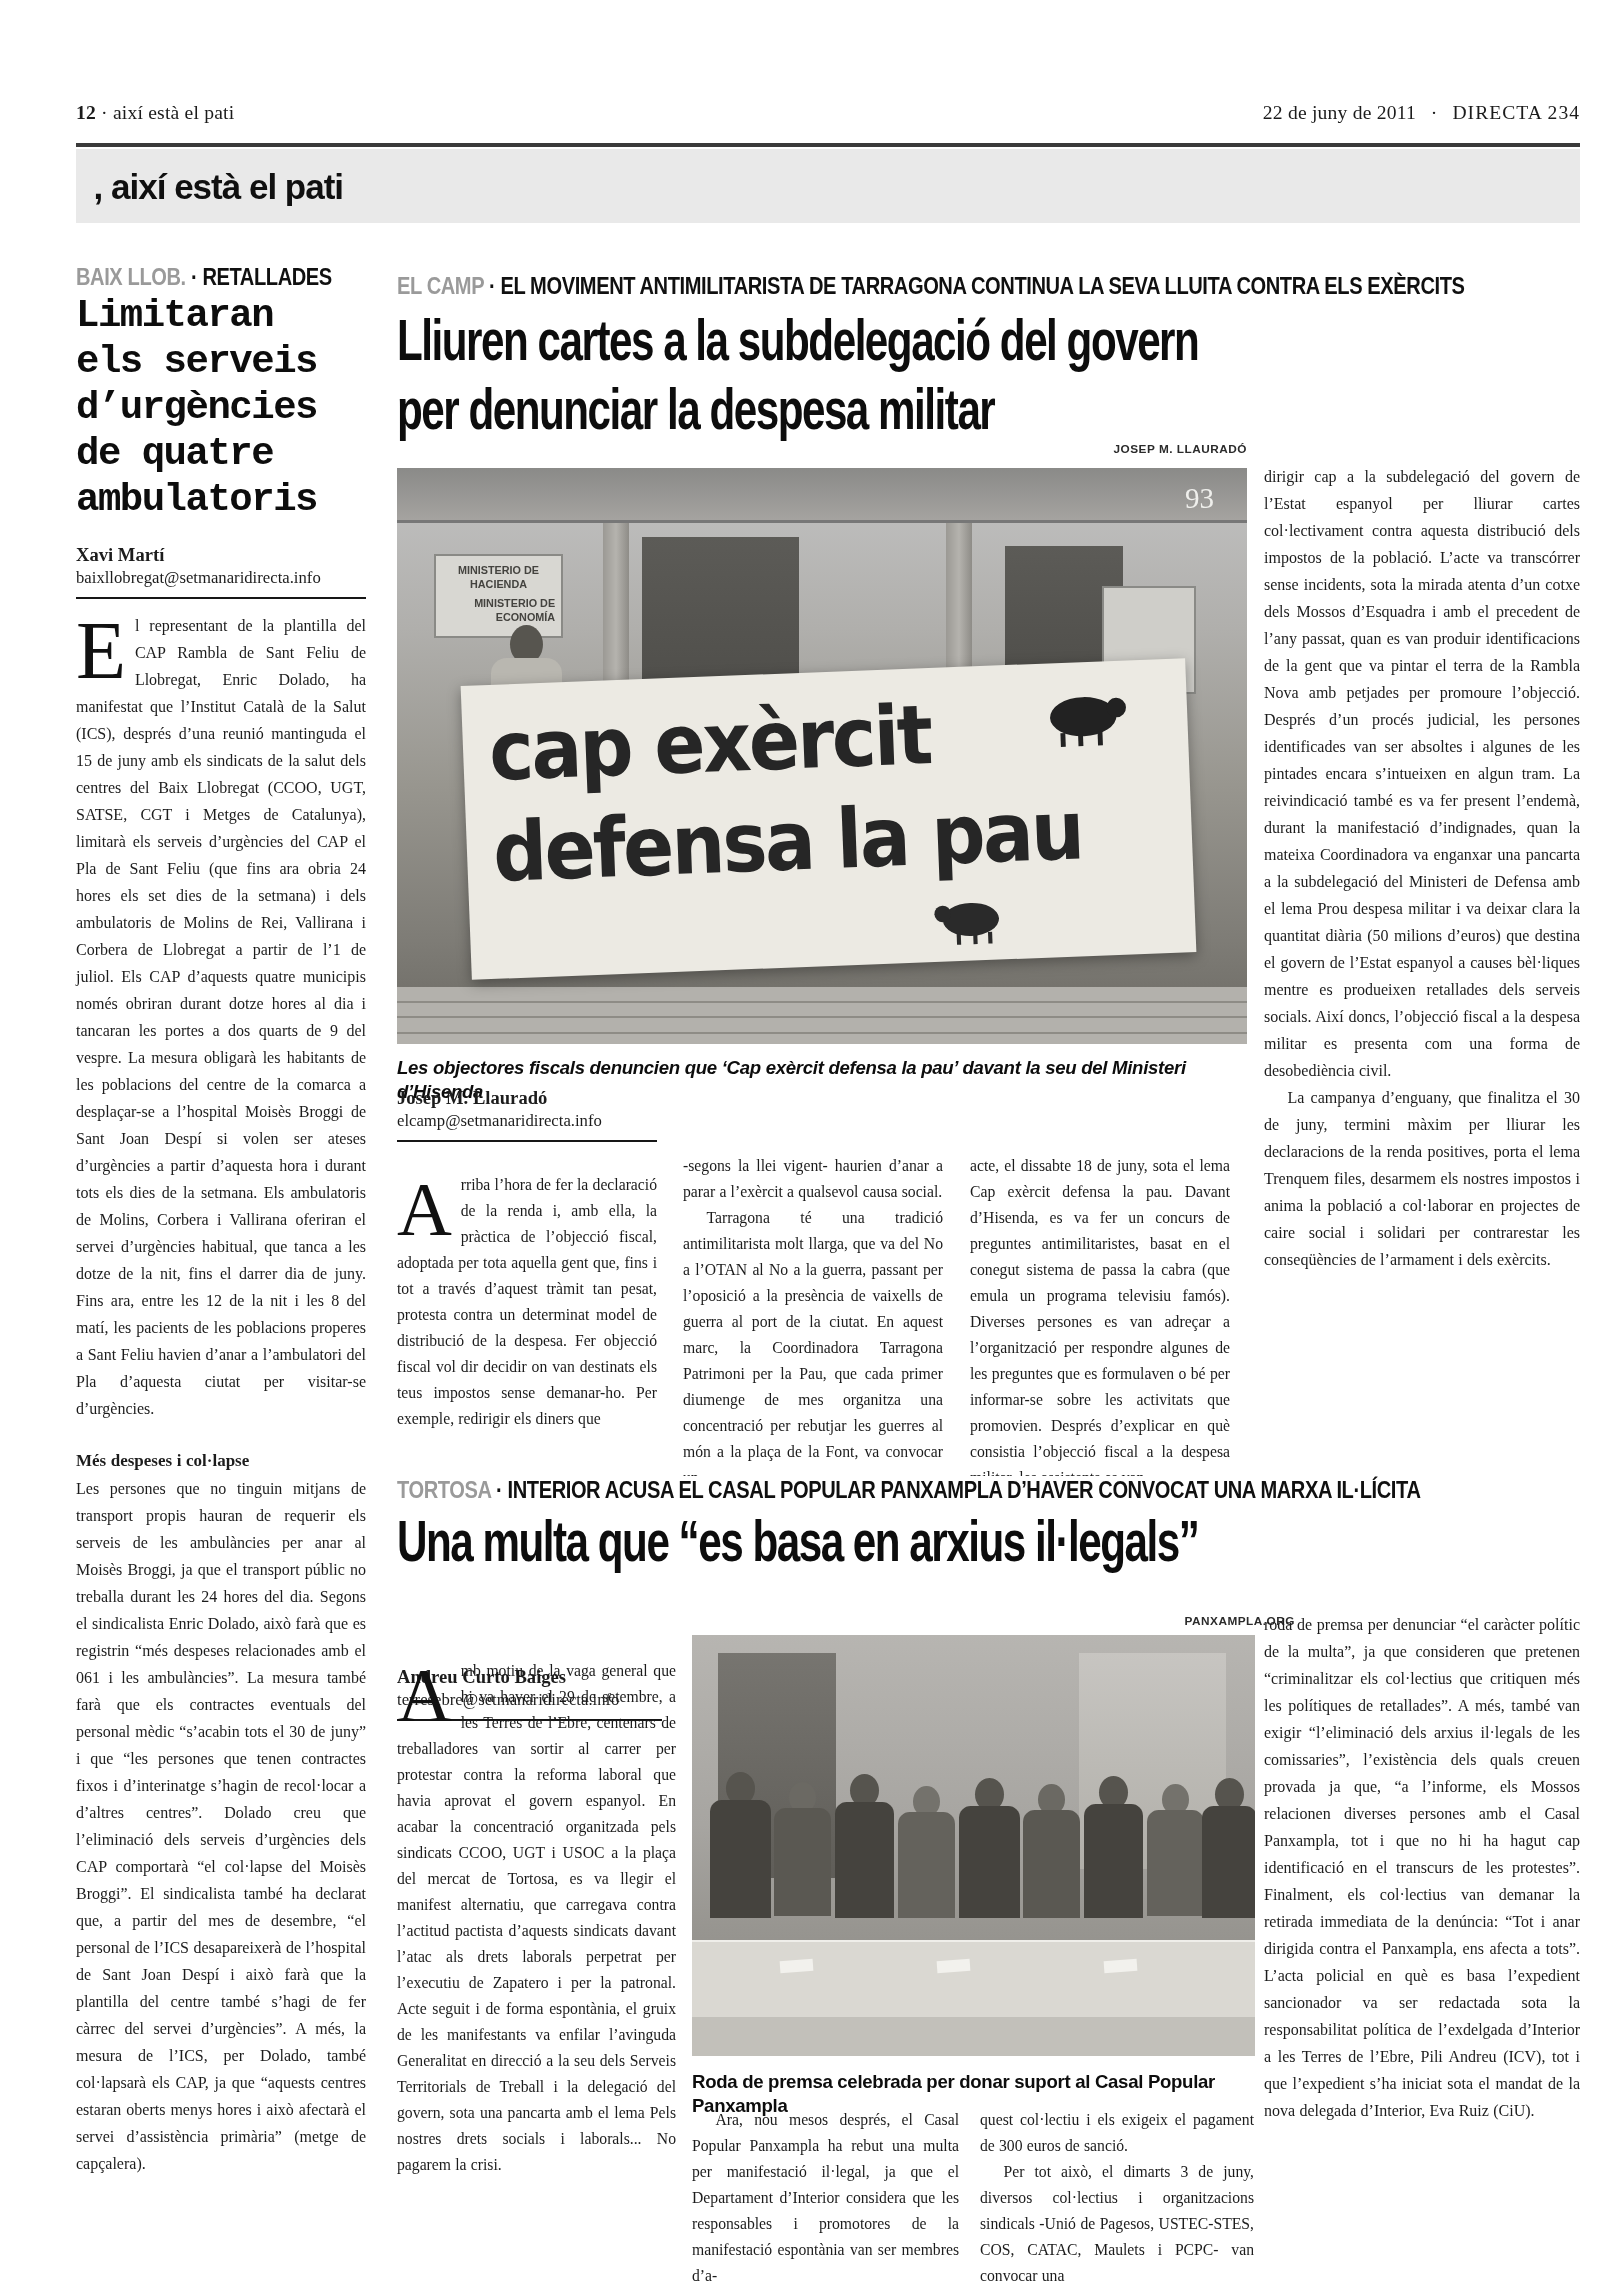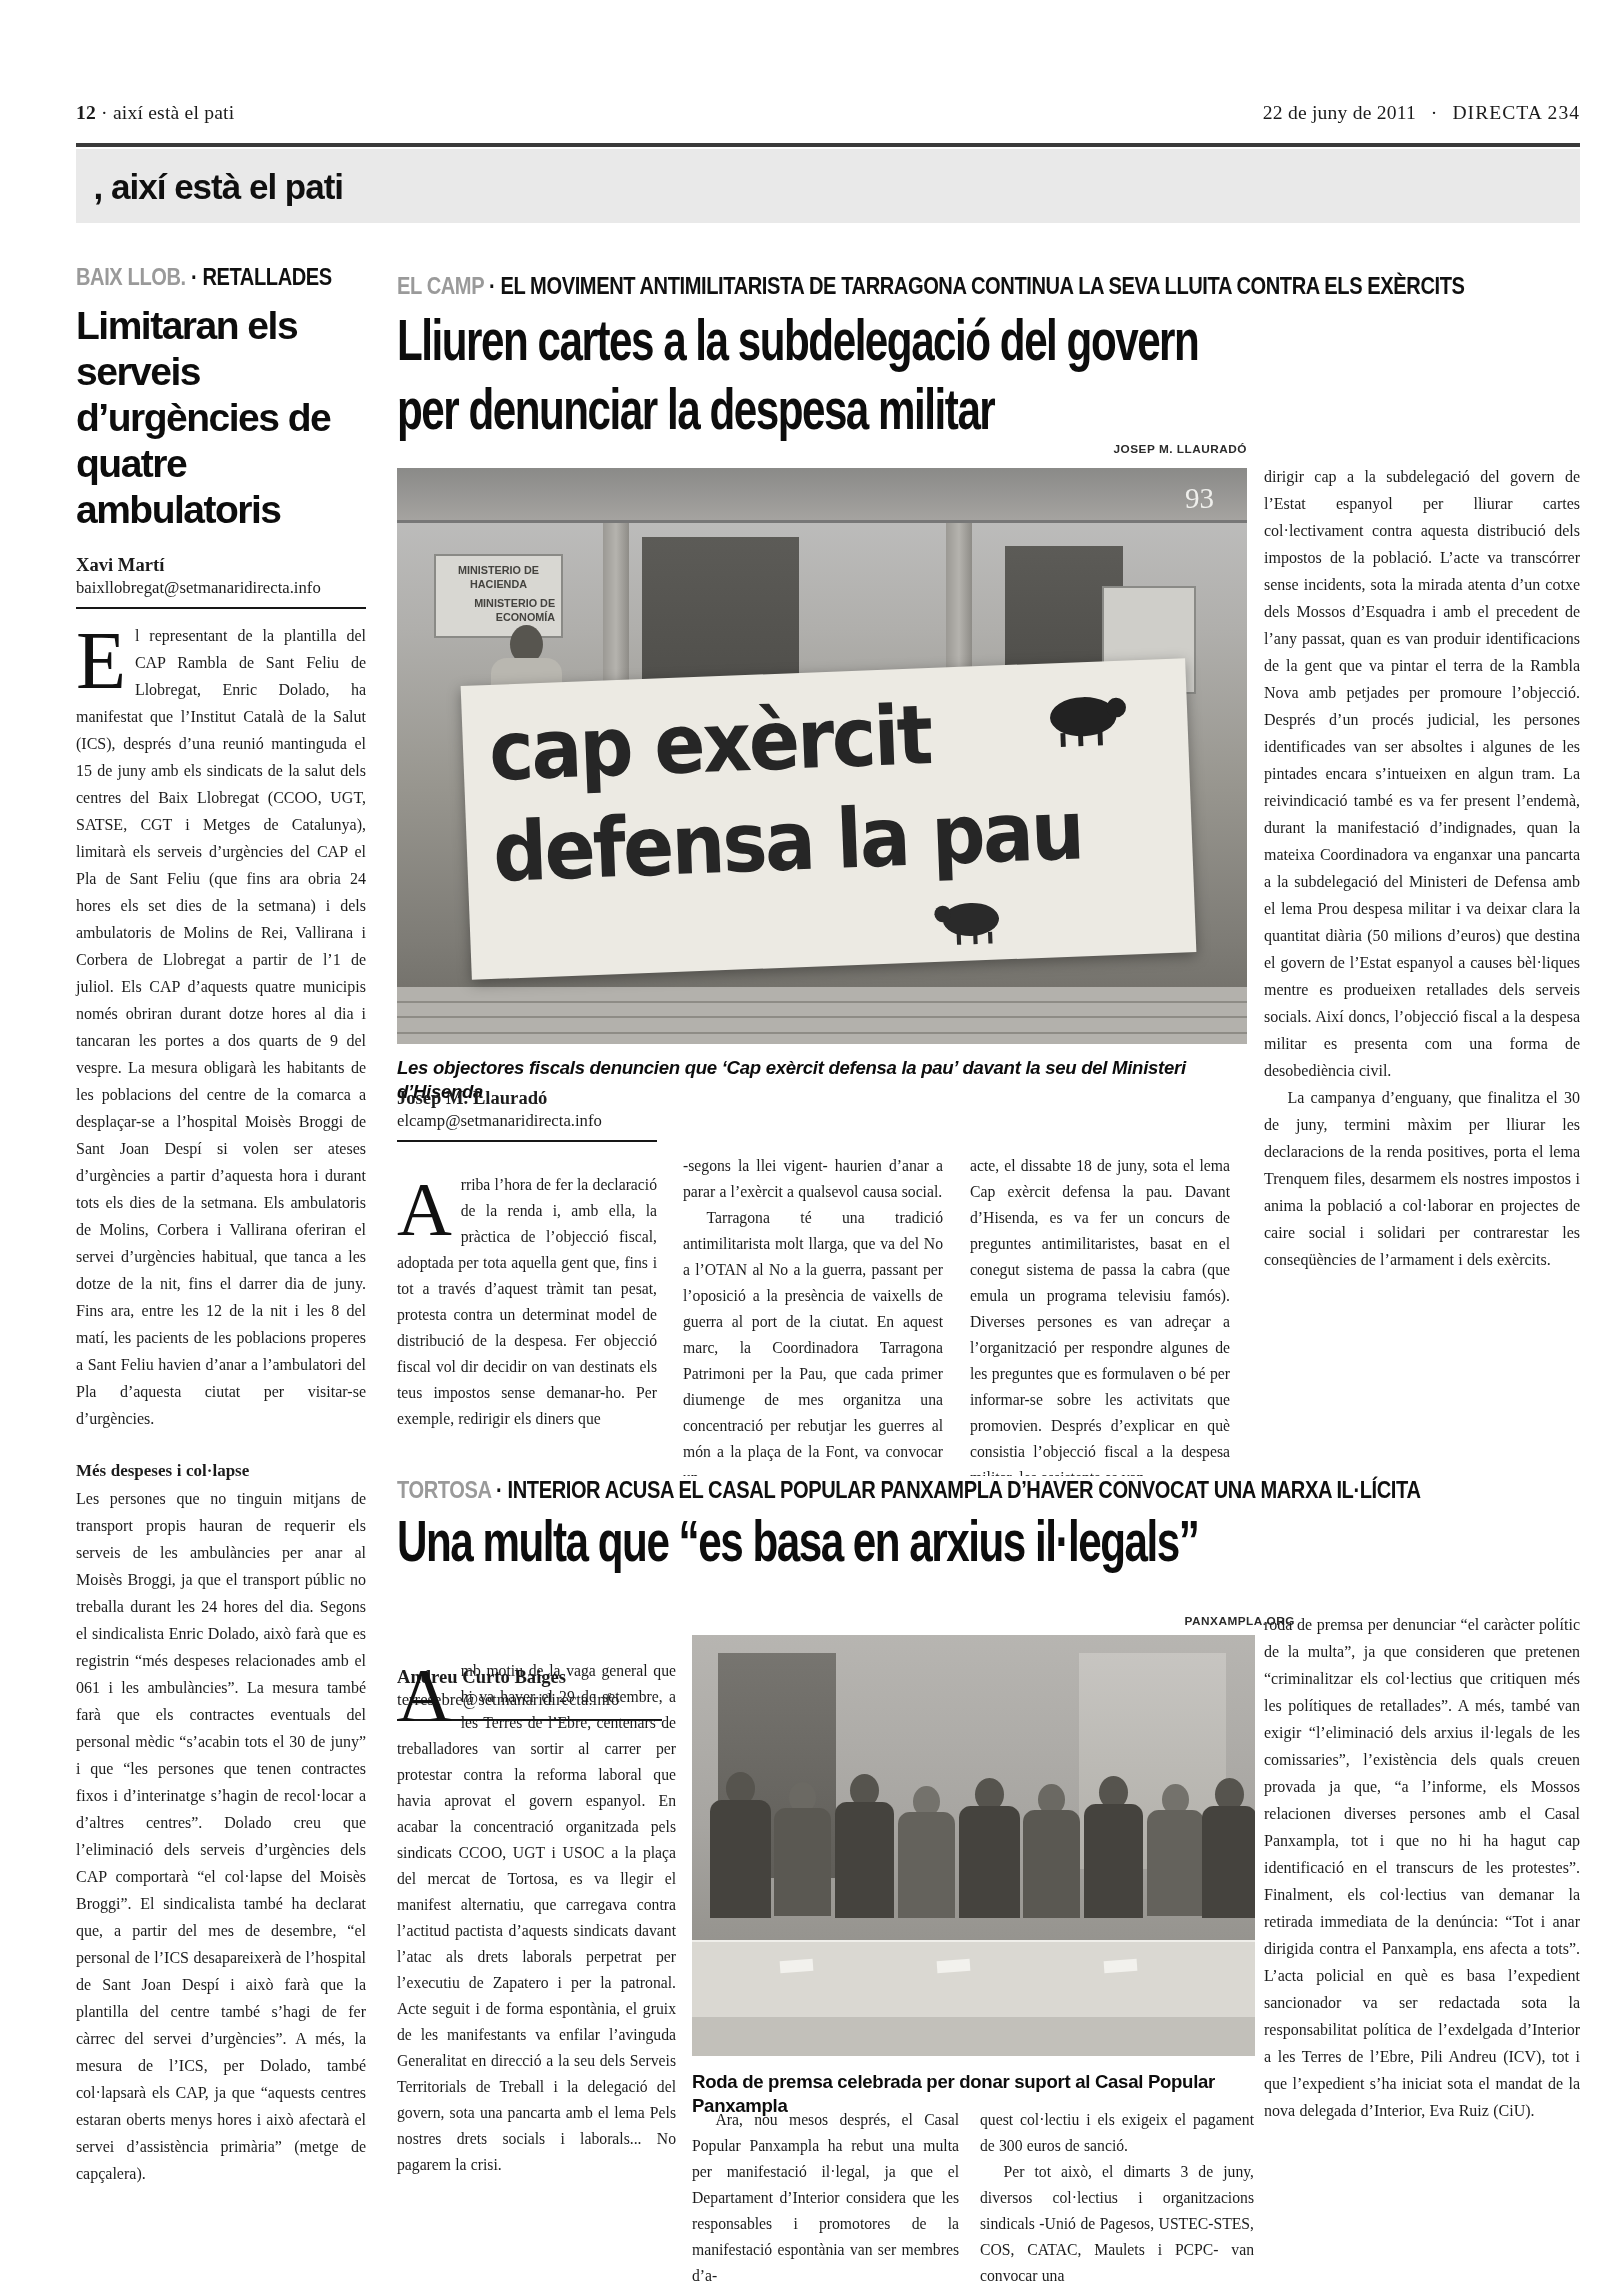--- a/index.html
+++ b/index.html
@@ -133,21 +133,21 @@
   </div>
   <div class="abs rule-top"></div>
   <div class="abs band">
     <div class="band-title">, així està el pati</div>
   </div>
 
   <div class="abs" style="left:76px; top:263px; width:290px;">
     <div class="kicker">
       <span class="loc">BAIX LLOB.</span><span> · </span><span>RETALLADES</span>
     </div>
-    <div class="headline-a1" style="margin-top:13px;">Limitaran els serveis d’urgències de quatre ambulatoris</div>
+    <div class="headline-a1" style="margin-top:3px;font-family:Liberation Mono, monospace;">Limitaran els serveis d’urgències de quatre ambulatoris</div>
     <div style="margin-top:19.6px;">
       <div class="byline-name">Xavi Martí</div>
       <div class="byline-mail">baixllobregat@setmanaridirecta.info</div>
       <div class="byline-rule"></div>
     </div>
     <div class="bodytext" style="margin-top:12.7px;">
       <span class="dropcap">E</span><span>l representant de la plantilla del CAP Rambla de Sant Feliu de Llobregat, Enric Dolado, ha manifestat que l’Institut Català de la Salut (ICS), després d’una reunió mantinguda el 15 de juny amb els sindicats de la salut dels centres del Baix Llobregat (CCOO, UGT, SATSE, CGT i Metges de Catalunya), limitarà els serveis d’urgències del CAP el Pla de Sant Feliu (que fins ara obria 24 hores els set dies de la setmana) i dels ambulatoris de Molins de Rei, Vallirana i Corbera de Llobregat a partir de l’1 de juliol. Els CAP d’aquests quatre municipis només obriran durant dotze hores al dia i tancaran les portes a dos quarts de 9 del vespre. La mesura obligarà les habitants de les poblacions del centre de la comarca a desplaçar-se a l’hospital Moisès Broggi de Sant Joan Despí si volen ser ateses d’urgències a partir d’aquesta hora i durant tots els dies de la setmana. Els ambulatoris de Molins, Corbera i Vallirana oferiran el servei d’urgències habitual, que tanca a les dotze de la nit, fins el darrer dia de juny. Fins ara, entre les 12 de la nit i les 8 del matí, les pacients de les poblacions properes a Sant Feliu havien d’anar a l’ambulatori del Pla d’aquesta ciutat per visitar-se d’urgències.</span>
       <div class="subhead">Més despeses i col·lapse</div>
       <div>Les persones que no tinguin mitjans de transport propis hauran de requerir els serveis de les ambulàncies per anar al Moisès Broggi, ja que el transport públic no treballa durant les 24 hores del dia. Segons el sindicalista Enric Dolado, això farà que es registrin “més despeses relacionades amb el 061 i les ambulàncies”. La mesura també farà que els contractes eventuals del personal mèdic “s’acabin tots el 30 de juny” i que “les persones que tenen contractes fixos i d’interinatge s’hagin de recol·locar a d’altres centres”. Dolado creu que l’eliminació dels serveis d’urgències dels CAP comportarà “el col·lapse del Moisès Broggi”. El sindicalista també ha declarat que, a partir del mes de desembre, “el personal de l’ICS desapareixerà de l’hospital de Sant Joan Despí i això farà que la plantilla del centre també s’hagi de fer càrrec del servei d’urgències”. A més, la mesura de l’ICS, per Dolado, també col·lapsarà els CAP, ja que “aquests centres estaran oberts menys hores i això afectarà el servei d’assistència primària” (metge de capçalera).</div>
     </div>

